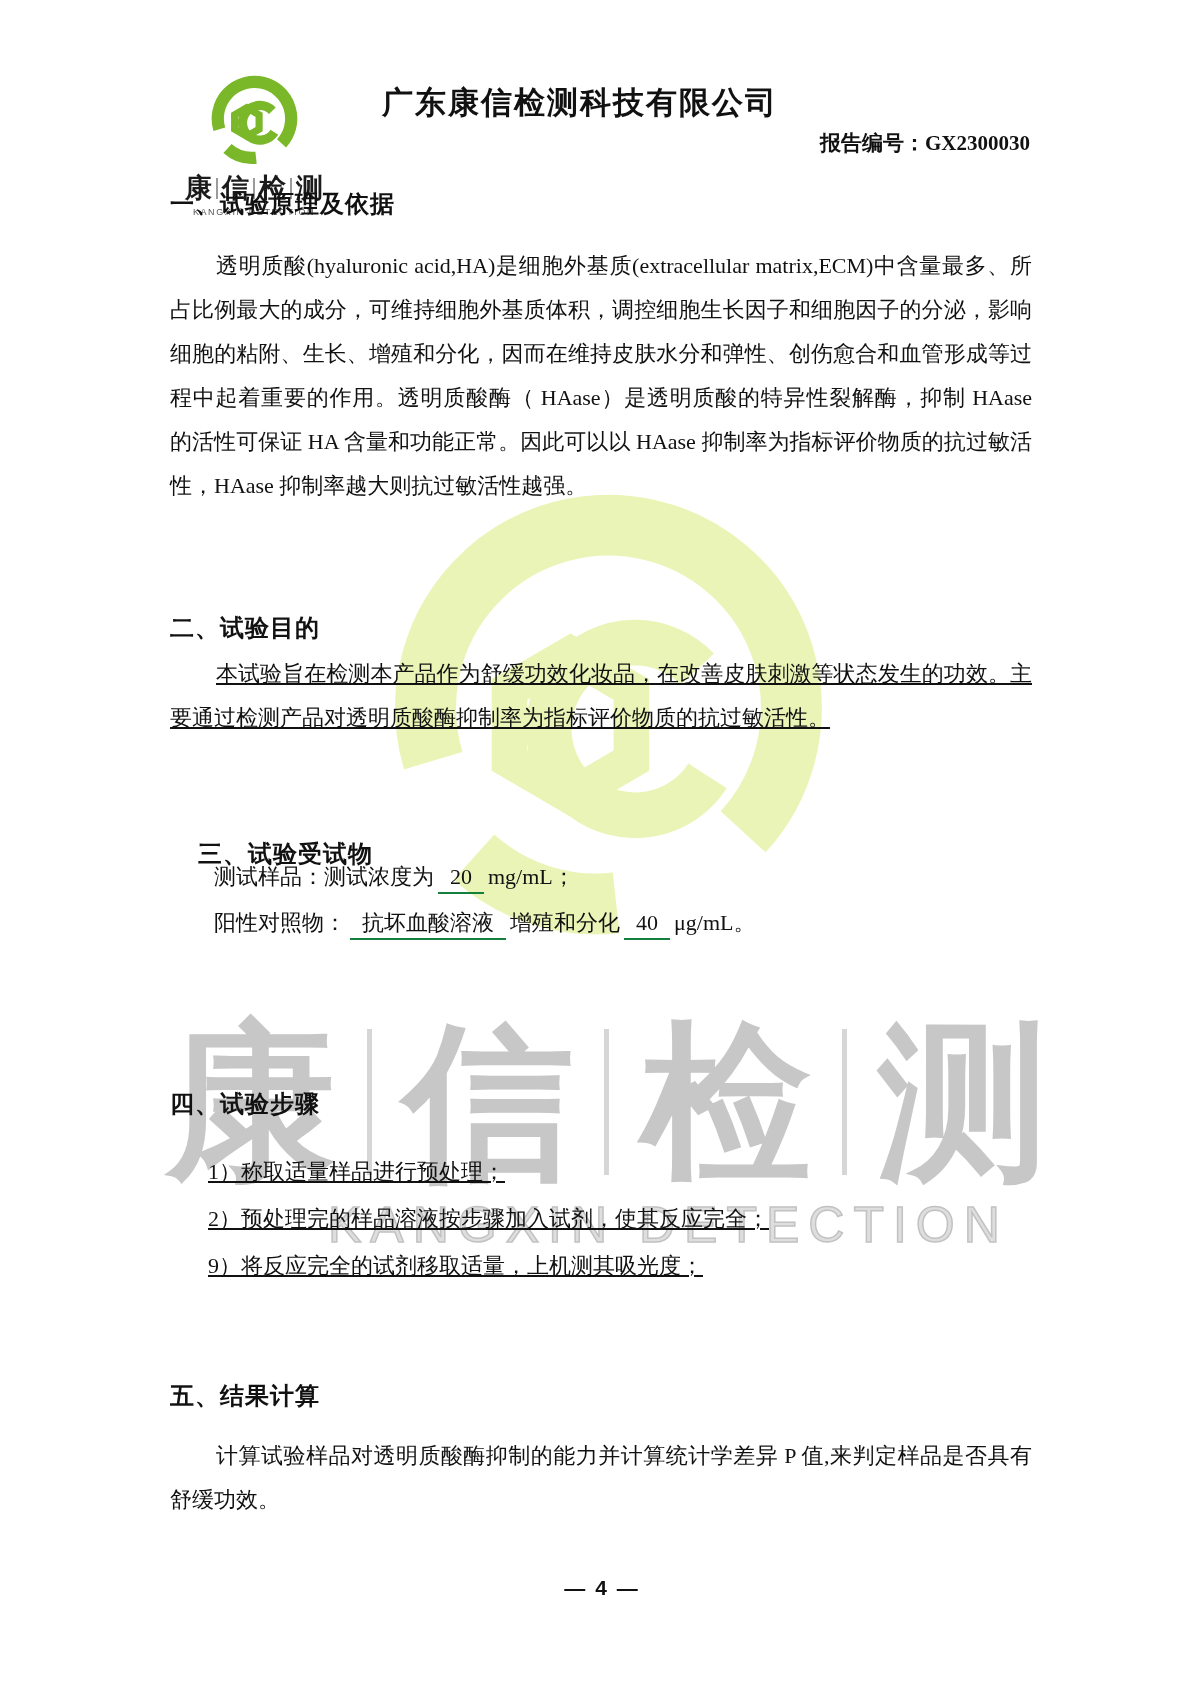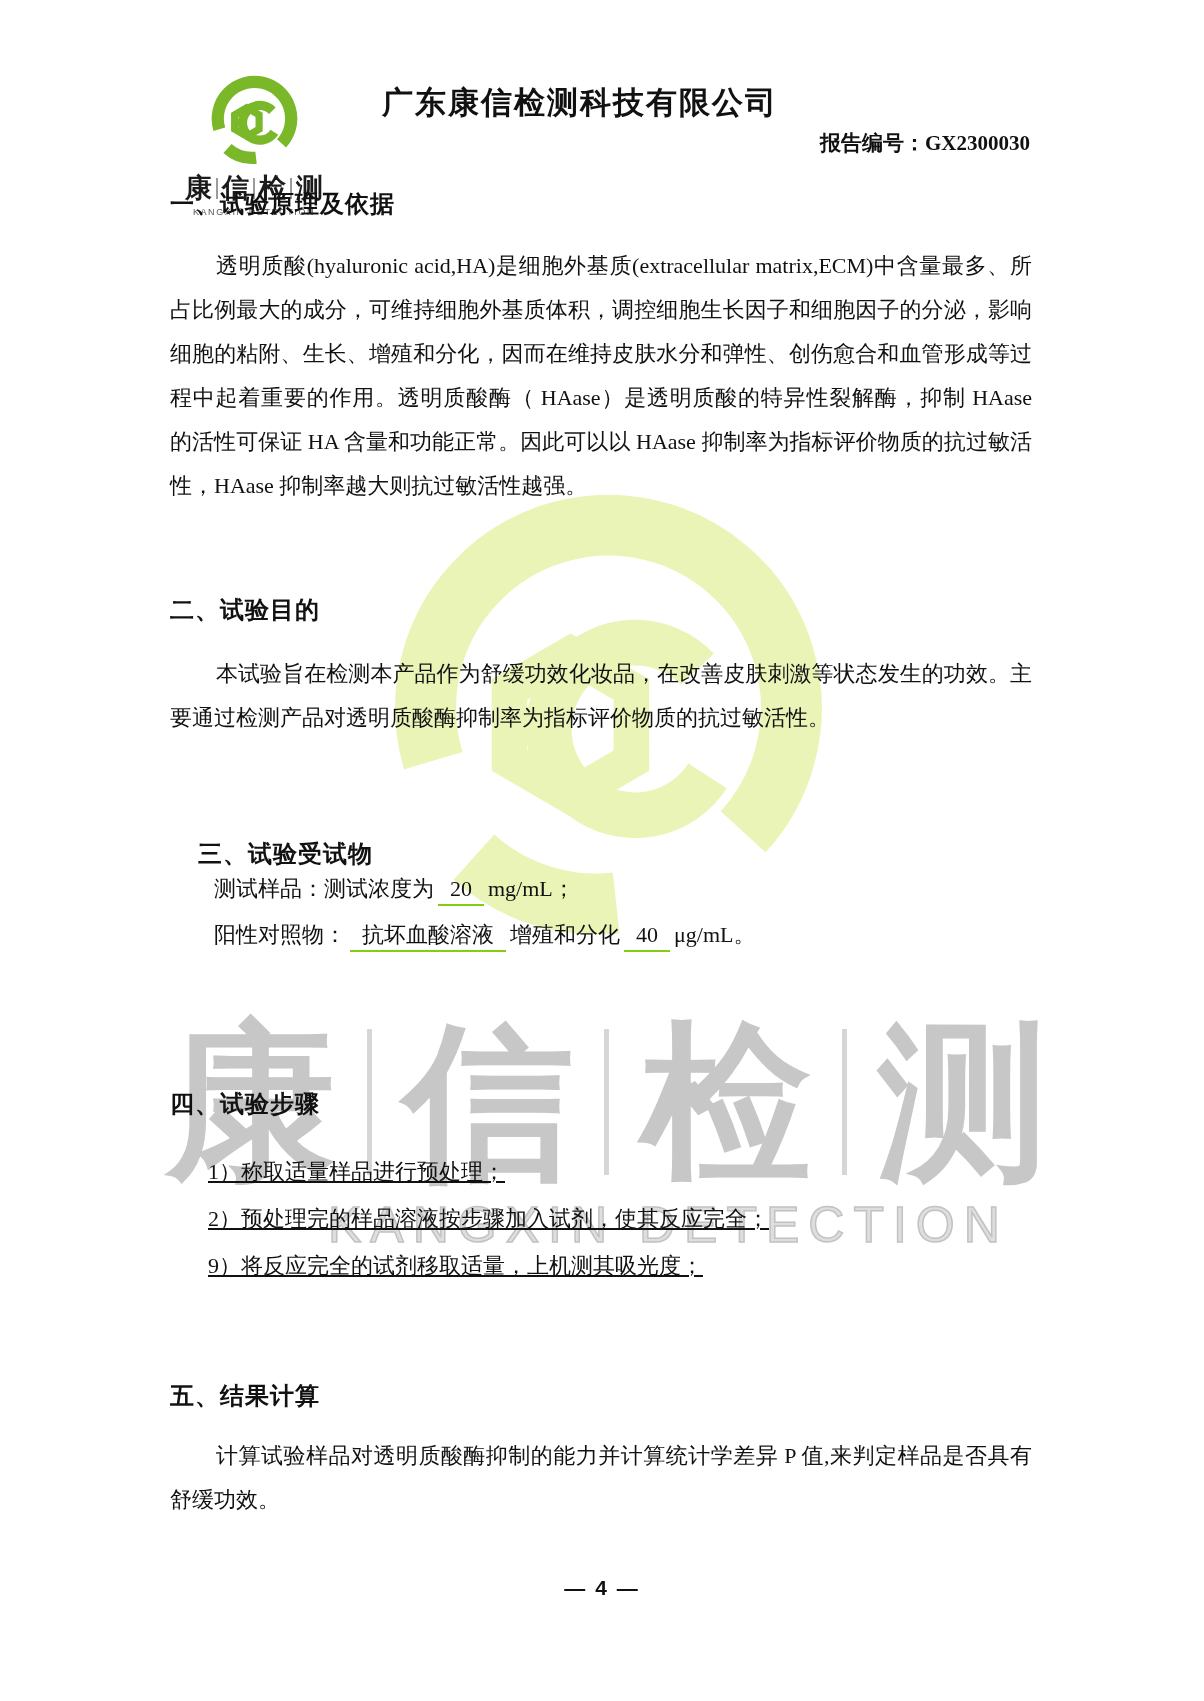--- a/index.html
+++ b/index.html
@@ -44,33 +44,33 @@
     position:absolute; left:150px; top:82px; width:860px; text-align:center;
     font-size:31px; font-weight:700; z-index:2; letter-spacing:2px;
   }
   .report-no {
     position:absolute; left:172px; top:129px; width:858px; text-align:right;
     font-size:21px; font-weight:700; z-index:2;
   }
 
   
   .sec-title { position:absolute; left:170px; font-size:24px; font-weight:700; z-index:2; letter-spacing:1px; }
-  .t1 { top:188px; } .t2 { top:594px; } .t3 { top:838px;margin-left:28px; } .t4 { top:1088px; } .t5 { top:1380px; }
+  .t1 { top:188px; } .t2 { top:612px; } .t3 { top:838px;margin-left:28px; } .t4 { top:1088px; } .t5 { top:1380px; }
 
   .para {
     position:absolute; left:170px; width:862px; z-index:2;
     font-size:22px; line-height:44px; text-align:justify;
     text-align-last:left;
   }
   .indent { text-indent:46px; }
-  .p1 { top:244px; } .p2 { top:652px; } .p5 { top:1434px; }
+  .p1 { top:244px; } .p2 { top:652px;text-decoration:underline; } .p5 { top:1434px; }
 
   .s3-line { position:absolute; left:214px; z-index:2; font-size:22px; line-height:30px; white-space:nowrap; }
   .l-sample { top:858px; } .l-control { top:904px; }
-  .uline { display:inline-block; border-bottom:2px solid #84cc16; padding:0 12px; margin:16px 4px; }
+  .uline { display:inline-block; border-bottom:2px solid #15803d; padding:0 12px; margin:4px 4px; }
 
   .steps { position:absolute; left:208px; top:1148px; width:830px; z-index:2; font-size:22px; }
   .step { height:47px; line-height:47px; white-space:nowrap;text-decoration:underline; }
 
   .footer {
     position:absolute; left:0; top:1576px; width:100%; text-align:center;
     z-index:2; font-family:"Liberation Sans", sans-serif;
     font-size:21px; font-weight:700; letter-spacing:2px;
   }
 </style>

